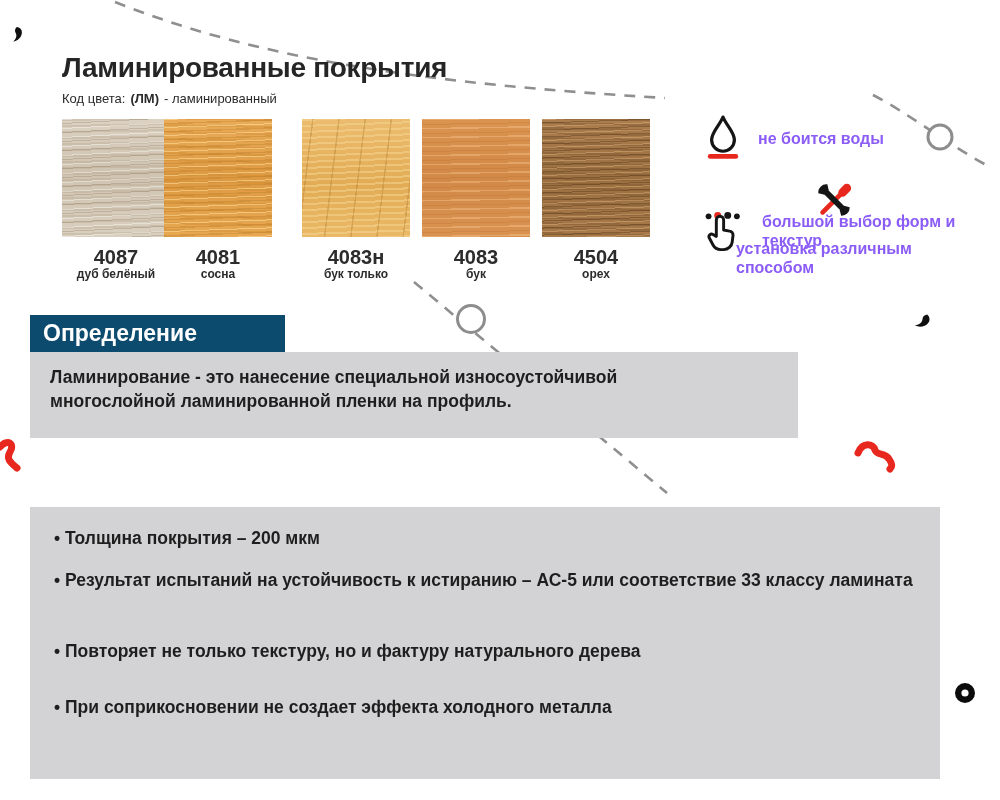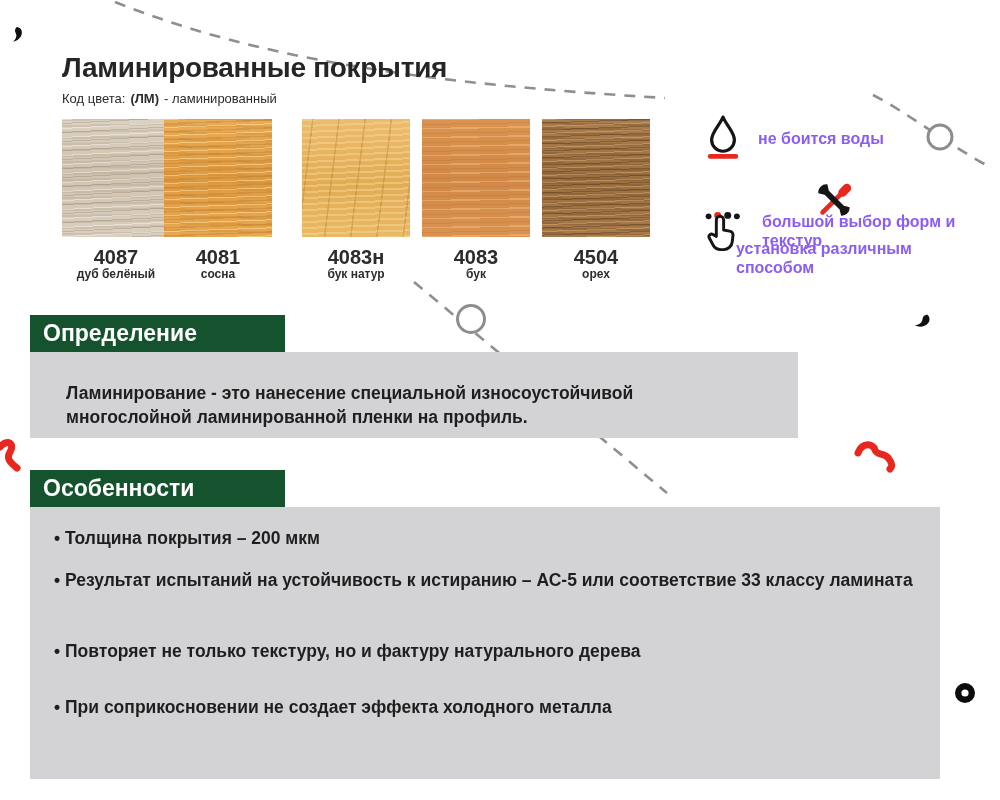--- a/index.html
+++ b/index.html
@@ -37,25 +37,25 @@
     repeating-linear-gradient(181deg, rgba(120,82,45,.4) 0 2px, rgba(0,0,0,0) 2px 5px),
     linear-gradient(180deg,#AC7E4E,#9C6F40 50%,#A87A4A);}
   .swatch figcaption{margin-top:9px;line-height:1.12;}
   .swatch .code{font-size:20px;font-weight:700;color:#2c2c2c;}
   .swatch .nm{font-size:12px;font-weight:600;color:#2c2c2c;}
 
   .feat{position:absolute;left:704px;width:260px;display:flex;align-items:center;gap:16px;}
   .feat .flabel{font-size:16px;font-weight:600;line-height:1.18;color:#8b5cf6;width:196px;}
   .feat .ficon{flex:0 0 auto;display:block;}
 
-  .sec-head{position:absolute;left:30px;width:255px;height:37px;background:#14532d;color:#ffffff;
+  .sec-head{position:absolute;left:30px;width:255px;height:37px;background:#0c4a6e;color:#ffffff;
     font-size:23px;font-weight:800;line-height:37px;padding-left:13px;box-sizing:border-box;}
   .panel{position:absolute;left:30px;background:#D3D3D6;box-sizing:border-box;color:#1e1e1e;}
   .panel.def{top:352px;width:768px;height:86px;padding:14px 20px;}
-  .panel.def p{margin:16px;font-size:17.5px;font-weight:700;line-height:1.36;max-width:660px;}
+  .panel.def p{margin:0;font-size:17.5px;font-weight:700;line-height:1.36;max-width:660px;}
   .panel.feats{top:507px;width:910px;height:272px;padding:17px 24px 0 24px;}
   .bullet{font-size:17.5px;font-weight:700;line-height:1.62;margin:0 0 14px 0;}
   .bullet::before{content:"\2022\00a0";}
 </style>
 </head>
 <body>
 
 <div class="canvas">
 
   <svg class="decor" width="1000" height="800" viewBox="0 0 1000 800">
@@ -101,21 +101,21 @@
       <div class="wood wood2"></div>
       <figcaption>
         <div class="code">4081</div>
         <div class="nm">сосна</div>
       </figcaption>
     </figure>
     <figure class="swatch" style="left:302px">
       <div class="wood wood3"></div>
       <figcaption>
         <div class="code">4083н</div>
-        <div class="nm">бук натур</div>
+        <div class="nm">бук только</div>
       </figcaption>
     </figure>
     <figure class="swatch" style="left:422px">
       <div class="wood wood4"></div>
       <figcaption>
         <div class="code">4083</div>
         <div class="nm">бук</div>
       </figcaption>
     </figure>
     <figure class="swatch" style="left:542px">
@@ -162,21 +162,20 @@
         </svg>
       </span>
       <span class="flabel">большой выбор форм и текстур</span>
     </div>
 
     <div class="sec-head" style="top:315px;">Определение</div>
     <div class="panel def">
       <p>Ламинирование - это нанесение специальной износоустойчивой многослойной ламинированной пленки на профиль.</p>
     </div>
 
-    <div class="sec-head" style="top:470px;">Особенности</div>
     <div class="panel feats">
       <p class="bullet">Толщина покрытия – 200 мкм</p>
       <p class="bullet">Результат испытаний на устойчивость к истиранию – АС-5 или соответствие 33 классу ламината</p>
       <p class="bullet" style="margin-top:42px;">Повторяет не только текстуру, но и фактуру натурального дерева</p>
       <p class="bullet" style="margin-top:28px;">При соприкосновении не создает эффекта холодного металла</p>
     </div>
 
   </div>
 </div>
 

